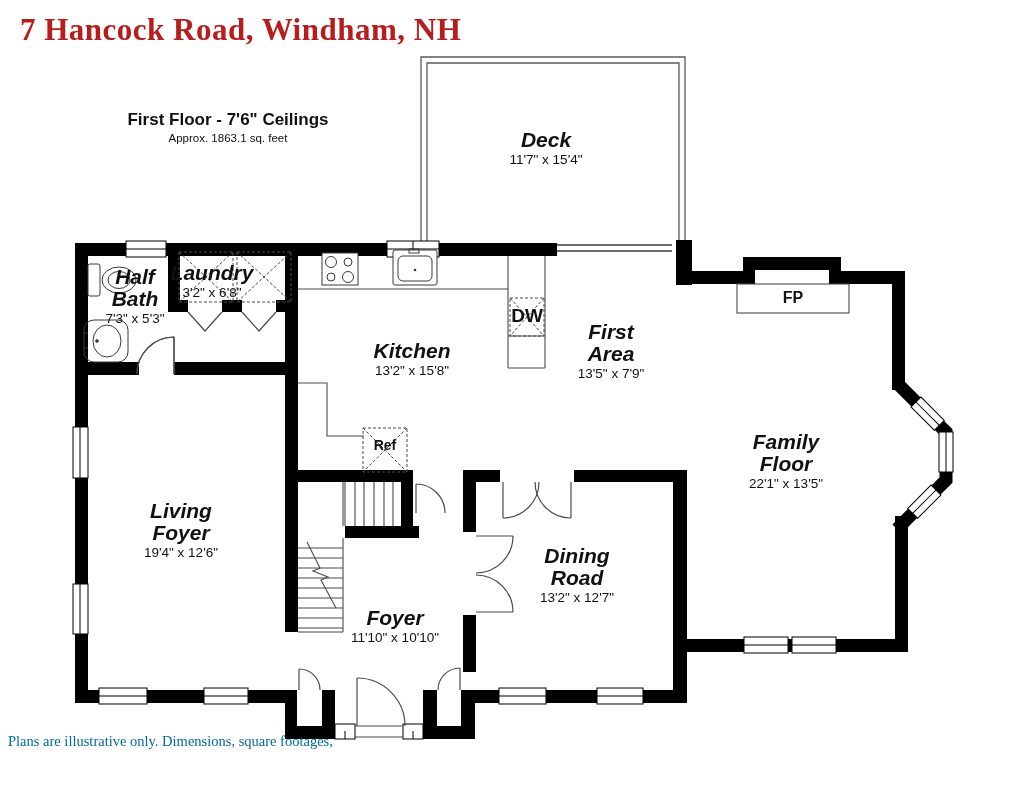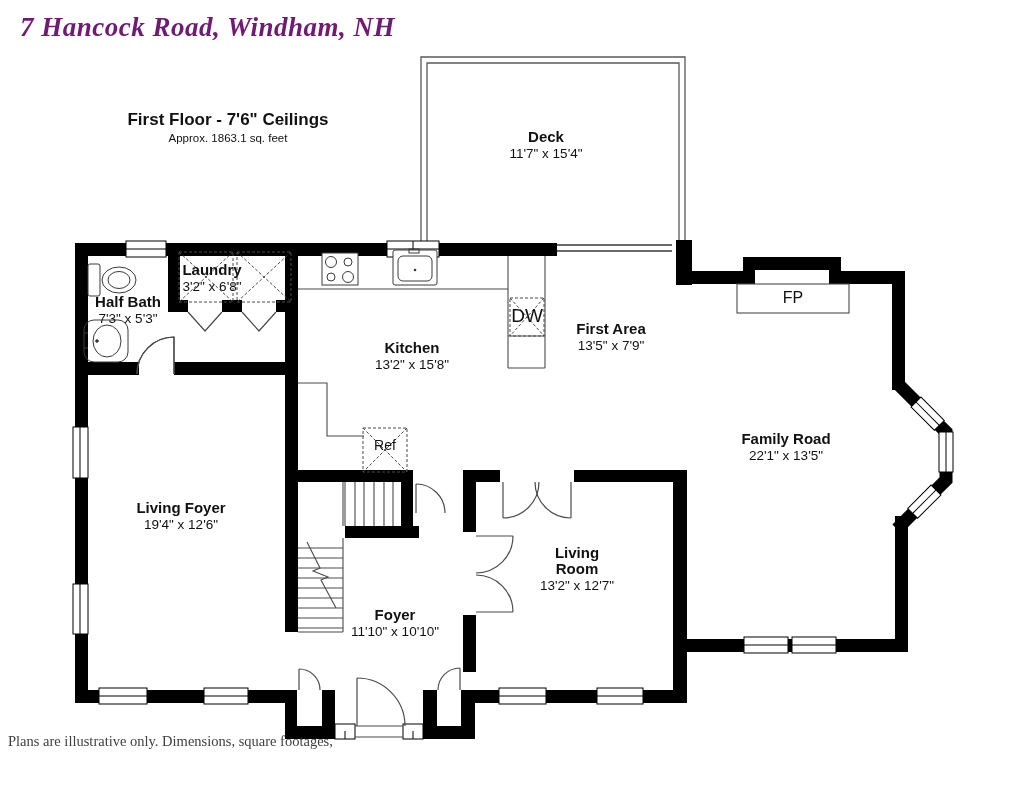--- a/index.html
+++ b/index.html
@@ -3,39 +3,39 @@
 <meta charset="utf-8">
 <style>
   html,body{margin:0;padding:0;background:#ffffff;}
   #stage{
     position:relative;width:1024px;height:790px;background:#ffffff;
     font-family:"Liberation Sans",sans-serif;color:#111;overflow:hidden;
   }
   #plan-svg{position:absolute;left:0;top:0;}
   .page-title{
     position:absolute;left:20px;top:12px;
-    font-family:"Liberation Serif",serif;font-size:27px;font-weight:600;
-    letter-spacing:.5px;color:#701a75;white-space:nowrap;font-style:italic;
+    font-family:"Liberation Serif",serif;font-size:31px;font-weight:600;
+    letter-spacing:.5px;color:#b91c1c;white-space:nowrap;
   }
   .floor-header{position:absolute;left:113px;top:110px;width:230px;text-align:center;}
   .floor-header .fh-title{font-size:17px;font-weight:bold;white-space:nowrap;}
   .floor-header .fh-sub{font-size:11.5px;margin-top:2px;white-space:nowrap;}
   .plan-label{
     position:absolute;text-align:center;transform:translateX(-50%);
     line-height:1.05;
   }
-  .plan-label .rname{font-size:15px;font-weight:bold;}
+  .plan-label .rname{font-size:21px;font-weight:bold;font-style:italic;}
   .plan-label .rdims{font-size:13.5px;font-weight:normal;margin-top:2px;white-space:nowrap;}
   .fixture-label{
     position:absolute;text-align:center;transform:translateX(-50%);
-    font-weight:normal;white-space:nowrap;
+    font-weight:bold;white-space:nowrap;
   }
   .disclaimer{
     position:absolute;left:8px;top:732px;
-    font-family:"Liberation Serif",serif;font-size:14.5px;color:#404040;
+    font-family:"Liberation Serif",serif;font-size:14.5px;color:#0369a1;
     line-height:1.3;
   }
 </style>
 </head>
 <body>
 
 <div id="stage">
 
   <svg id="plan-svg" width="1024" height="790" viewBox="0 0 1024 790">
 
@@ -258,47 +258,47 @@
   <div class="plan-label" style="left:546px;top:129px;width:110px;">
     <div class="rname">Deck</div>
     <div class="rdims">11'7" x 15'4"</div>
   </div>
 
   <div class="plan-label" style="left:212px;top:262px;width:120px;">
     <div class="rname">Laundry</div>
     <div class="rdims">3'2" x 6'8"</div>
   </div>
 
-  <div class="plan-label" style="left:128px;top:266px;width:78px;margin-top:28px;">
+  <div class="plan-label" style="left:135px;top:266px;width:78px;">
     <div class="rname">Half Bath</div>
     <div class="rdims">7'3" x 5'3"</div>
   </div>
 
   <div class="plan-label" style="left:412px;top:340px;width:120px;">
     <div class="rname">Kitchen</div>
     <div class="rdims">13'2" x 15'8"</div>
   </div>
 
   <div class="plan-label" style="left:611px;top:321px;width:80px;">
     <div class="rname">First Area</div>
     <div class="rdims">13'5" x 7'9"</div>
   </div>
 
   <div class="plan-label" style="left:786px;top:431px;width:90px;">
-    <div class="rname">Family Road</div>
+    <div class="rname">Family Floor</div>
     <div class="rdims">22'1" x 13'5"</div>
   </div>
 
   <div class="plan-label" style="left:181px;top:500px;width:90px;">
     <div class="rname">Living Foyer</div>
     <div class="rdims">19'4" x 12'6"</div>
   </div>
 
   <div class="plan-label" style="left:577px;top:545px;width:90px;">
-    <div class="rname">Living Room</div>
+    <div class="rname">Dining Road</div>
     <div class="rdims">13'2" x 12'7"</div>
   </div>
 
   <div class="plan-label" style="left:395px;top:595px;width:130px;margin-top:12px;">
     <div class="rname">Foyer</div>
     <div class="rdims">11'10" x 10'10"</div>
   </div>
 
   <div class="fixture-label" style="left:527px;top:305px;font-size:19px;text-align:right;">DW</div>
   <div class="fixture-label" style="left:385px;top:437px;font-size:14px;">Ref</div>

